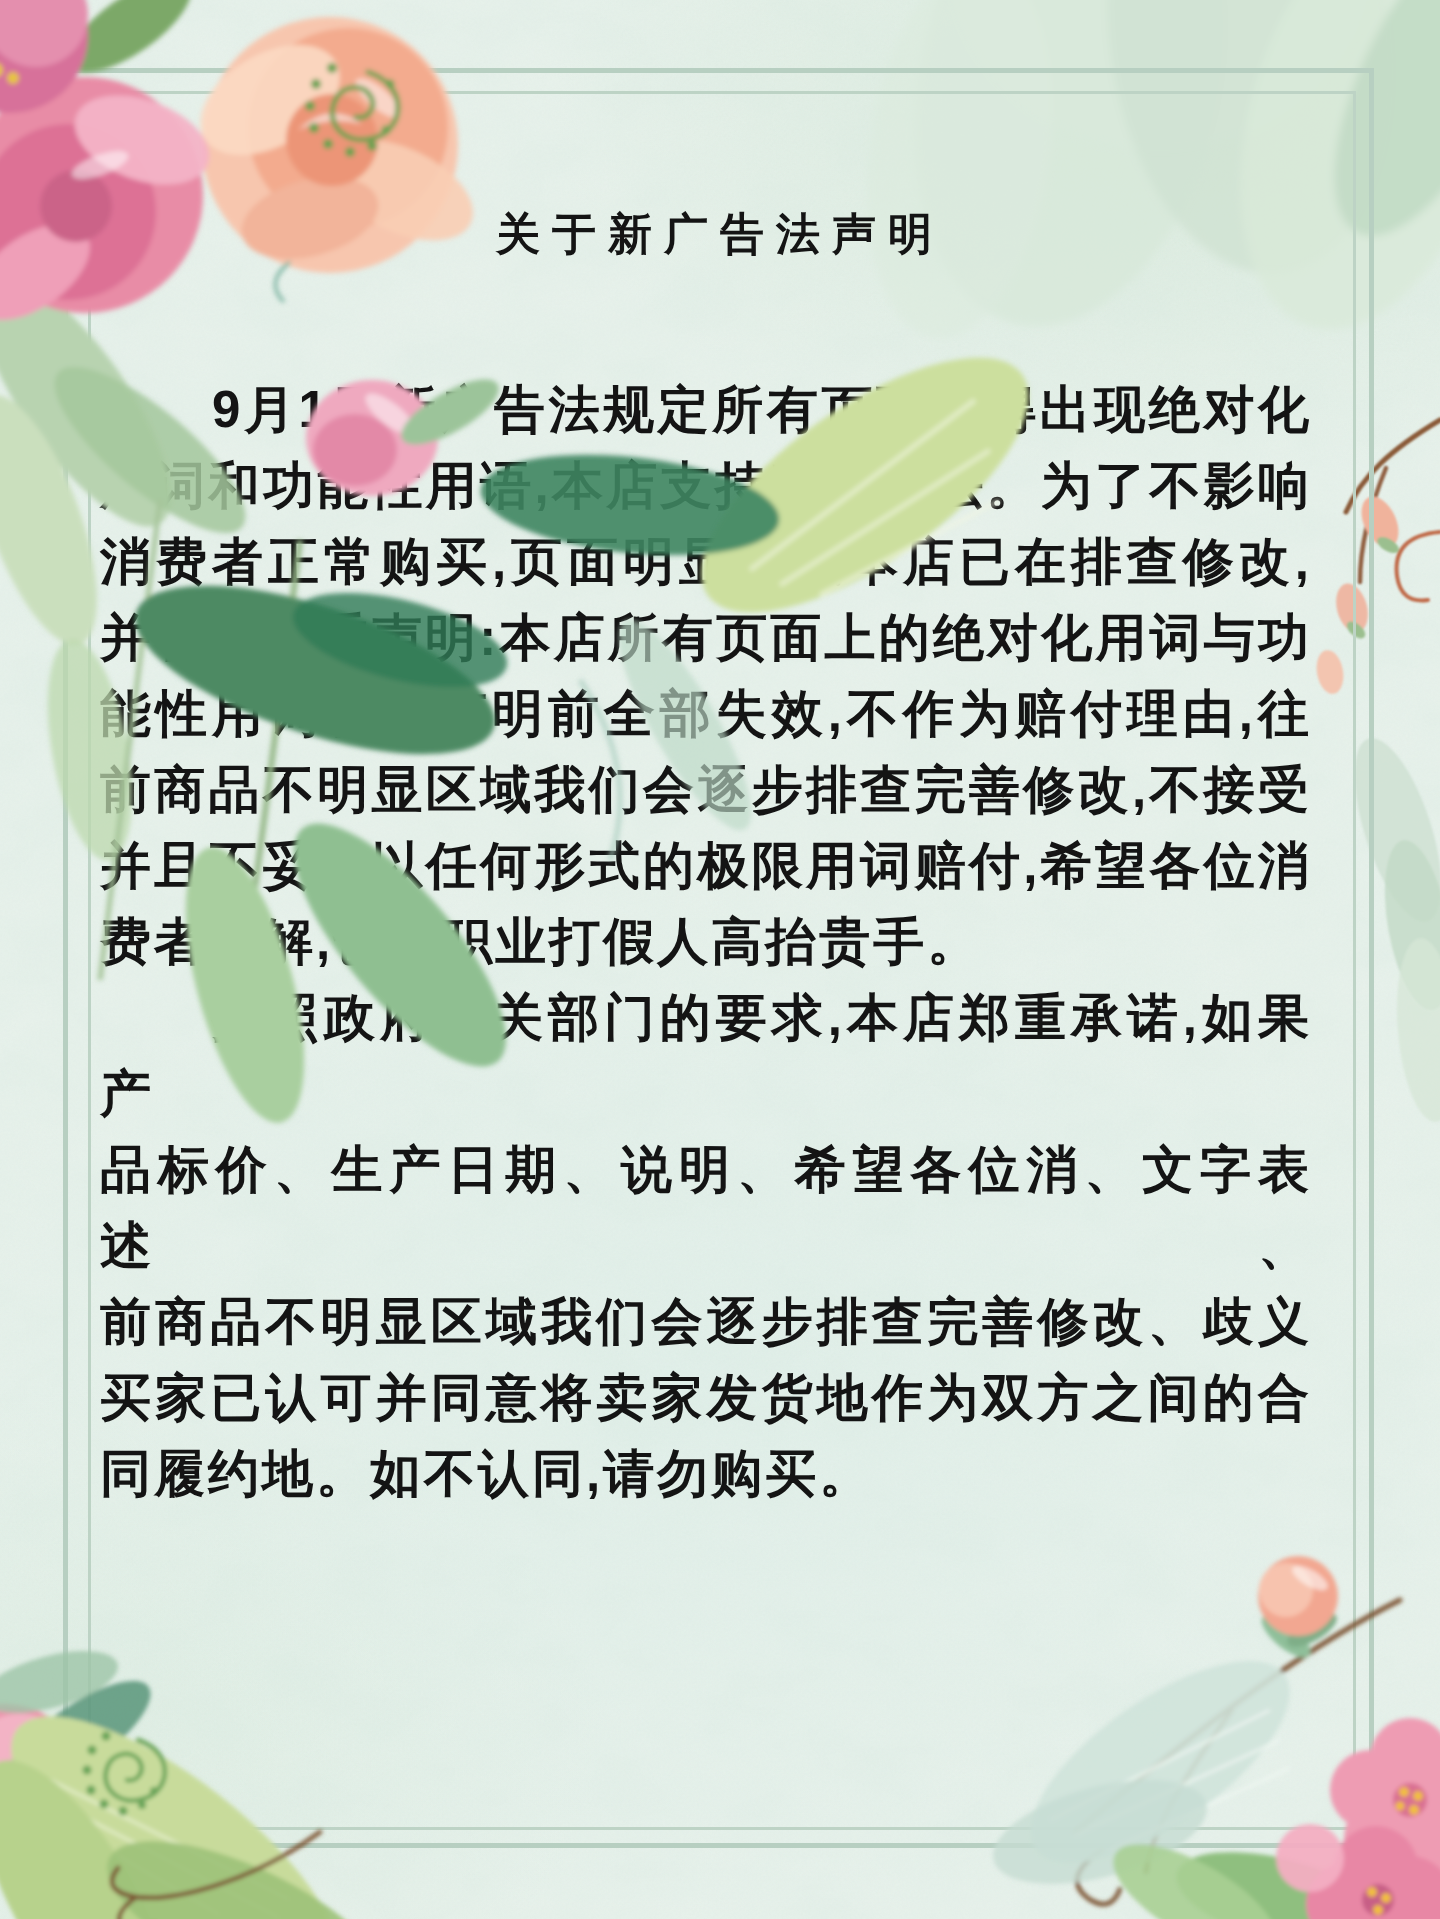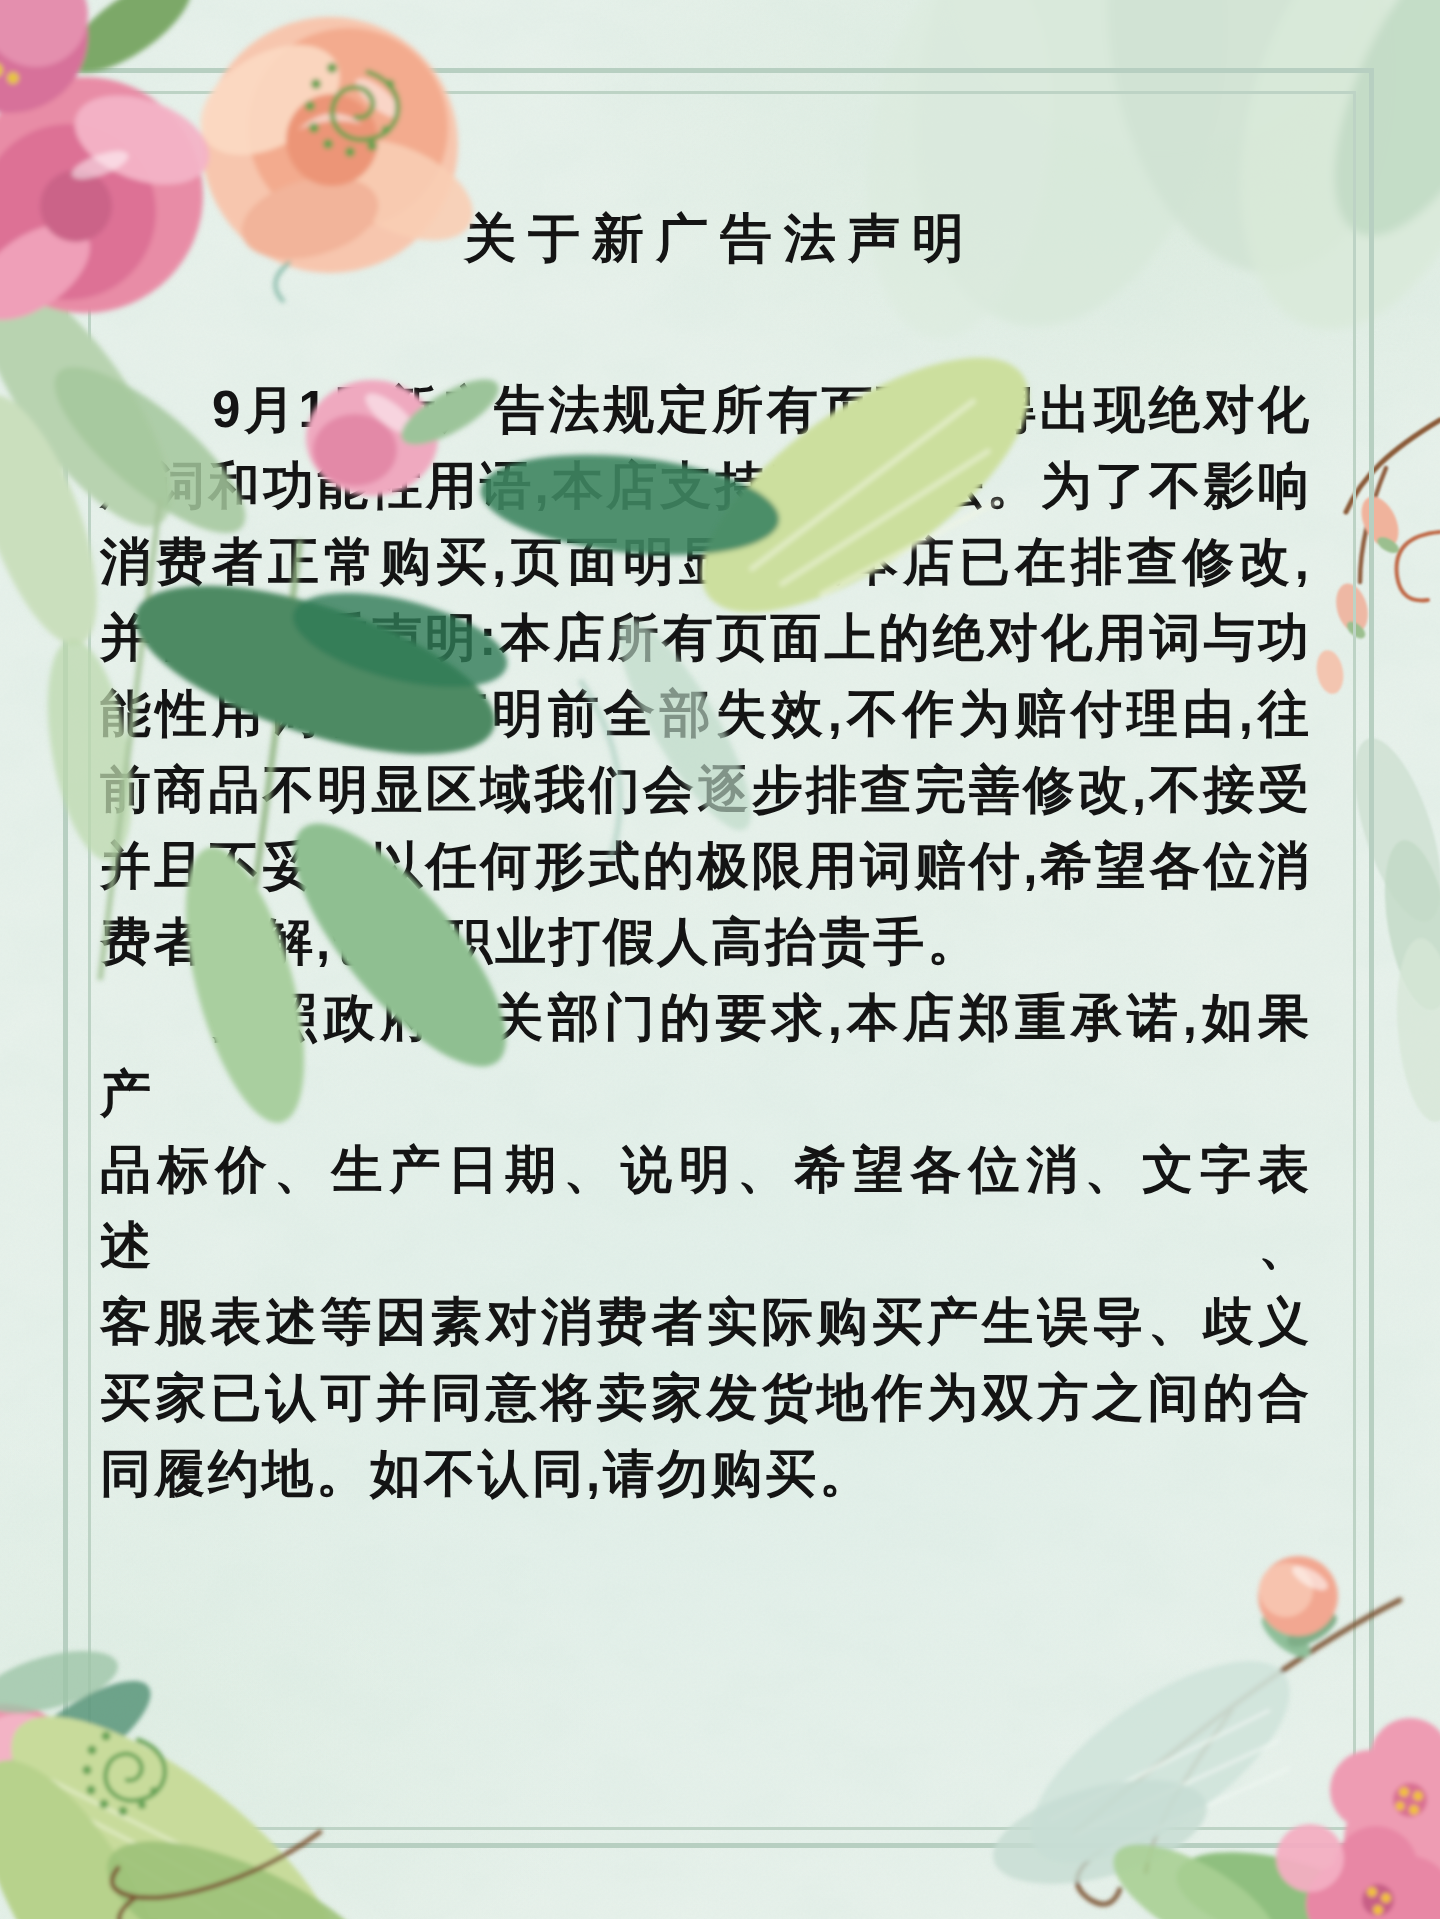--- a/index.html
+++ b/index.html
@@ -22,21 +22,21 @@
   .frame-inner{left:88px;top:91px;right:84px;bottom:89px;border:3px solid #bdd3c5;}
   .decor{position:absolute;pointer-events:none;}
   .decor-tl{left:-20px;top:-20px;z-index:4;}
   .decor-tr{left:840px;top:0;z-index:1;}
   .decor-r{left:1290px;top:380px;z-index:1;}
   .decor-br{left:980px;top:1500px;z-index:4;}
   .decor-bl{left:-10px;top:1600px;z-index:4;}
   .content{position:absolute;inset:0;z-index:3;}
   .title{
     margin:210px 110px 0 110px;
-    font-size:52px;line-height:1.1;letter-spacing:12px;
+    font-size:44px;line-height:1.1;letter-spacing:12px;
     font-weight:900;color:#141414;text-align:center;
   }
   .text-block{position:absolute;left:100px;top:372px;width:1212px;color:#141414;}
   .line{
     font-size:51px;line-height:76px;font-weight:900;letter-spacing:3px;
     text-align:justify;text-align-last:justify;text-justify:inter-character;
     white-space:normal;
   }
   .line.indent{text-indent:112px;}
   .line.end{text-align-last:left;}
@@ -286,19 +286,19 @@
       <div class="line indent">9月1日新广告法规定所有页面不得出现绝对化</div>
       <div class="line">用词和功能性用语,本店支持新广告法。为了不影响</div>
       <div class="line">消费者正常购买,页面明显区域本店已在排查修改,</div>
       <div class="line">并在此郑重声明:本店所有页面上的绝对化用词与功</div>
       <div class="line">能性用词在此声明前全部失效,不作为赔付理由,往</div>
       <div class="line">前商品不明显区域我们会逐步排查完善修改,不接受</div>
       <div class="line">并且不妥协以任何形式的极限用词赔付,希望各位消</div>
       <div class="line end">费者理解,也请职业打假人高抬贵手。</div>
       <div class="line indent">按照政府有关部门的要求,本店郑重承诺,如果产</div>
       <div class="line">品标价、生产日期、说明、希望各位消、文字表述、</div>
-      <div class="line">客服表述等因素对消费者实际购买产生误导、歧义</div>
+      <div class="line">前商品不明显区域我们会逐步排查完善修改、歧义</div>
       <div class="line">买家已认可并同意将卖家发货地作为双方之间的合</div>
       <div class="line end">同履约地。如不认同,请勿购买。</div>
     </div>
   </div>
 
 </div>
 
 </body></html>

